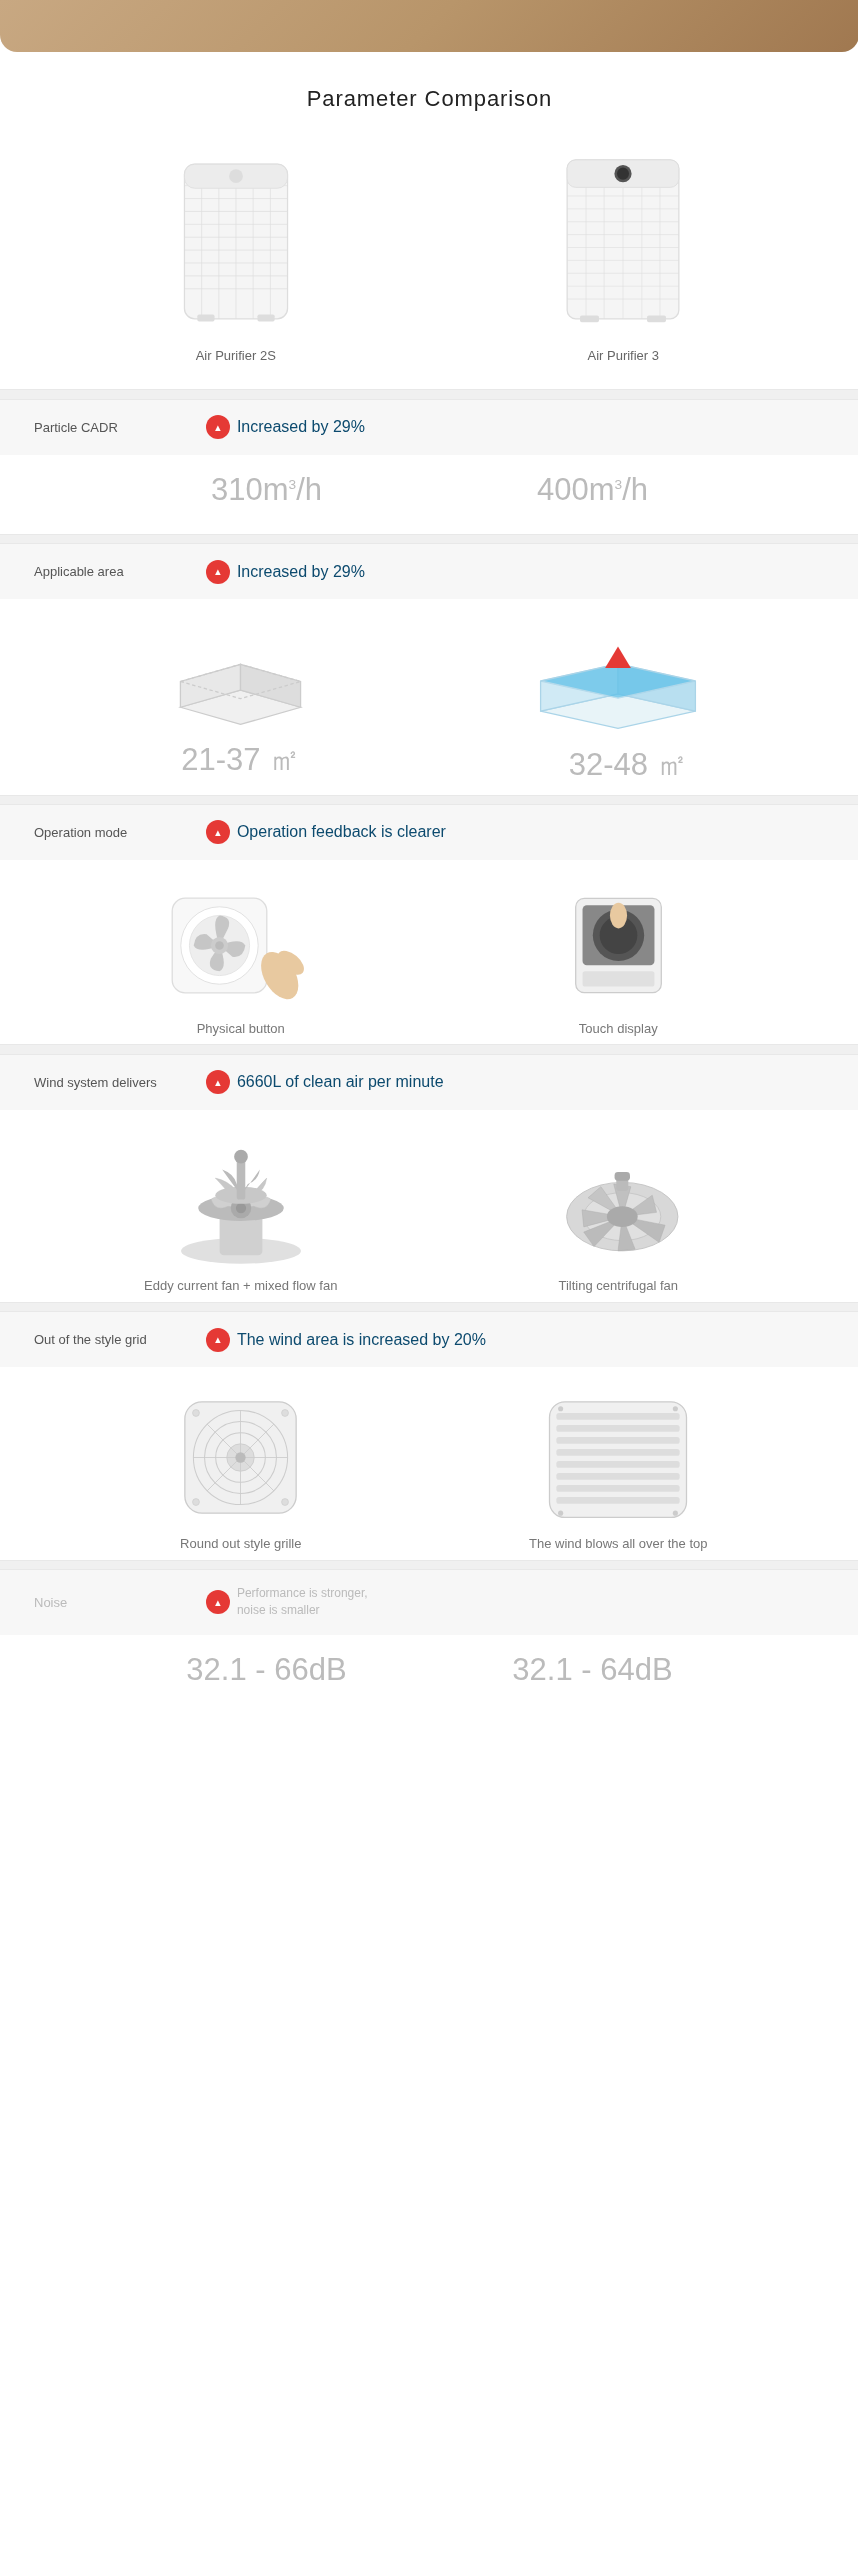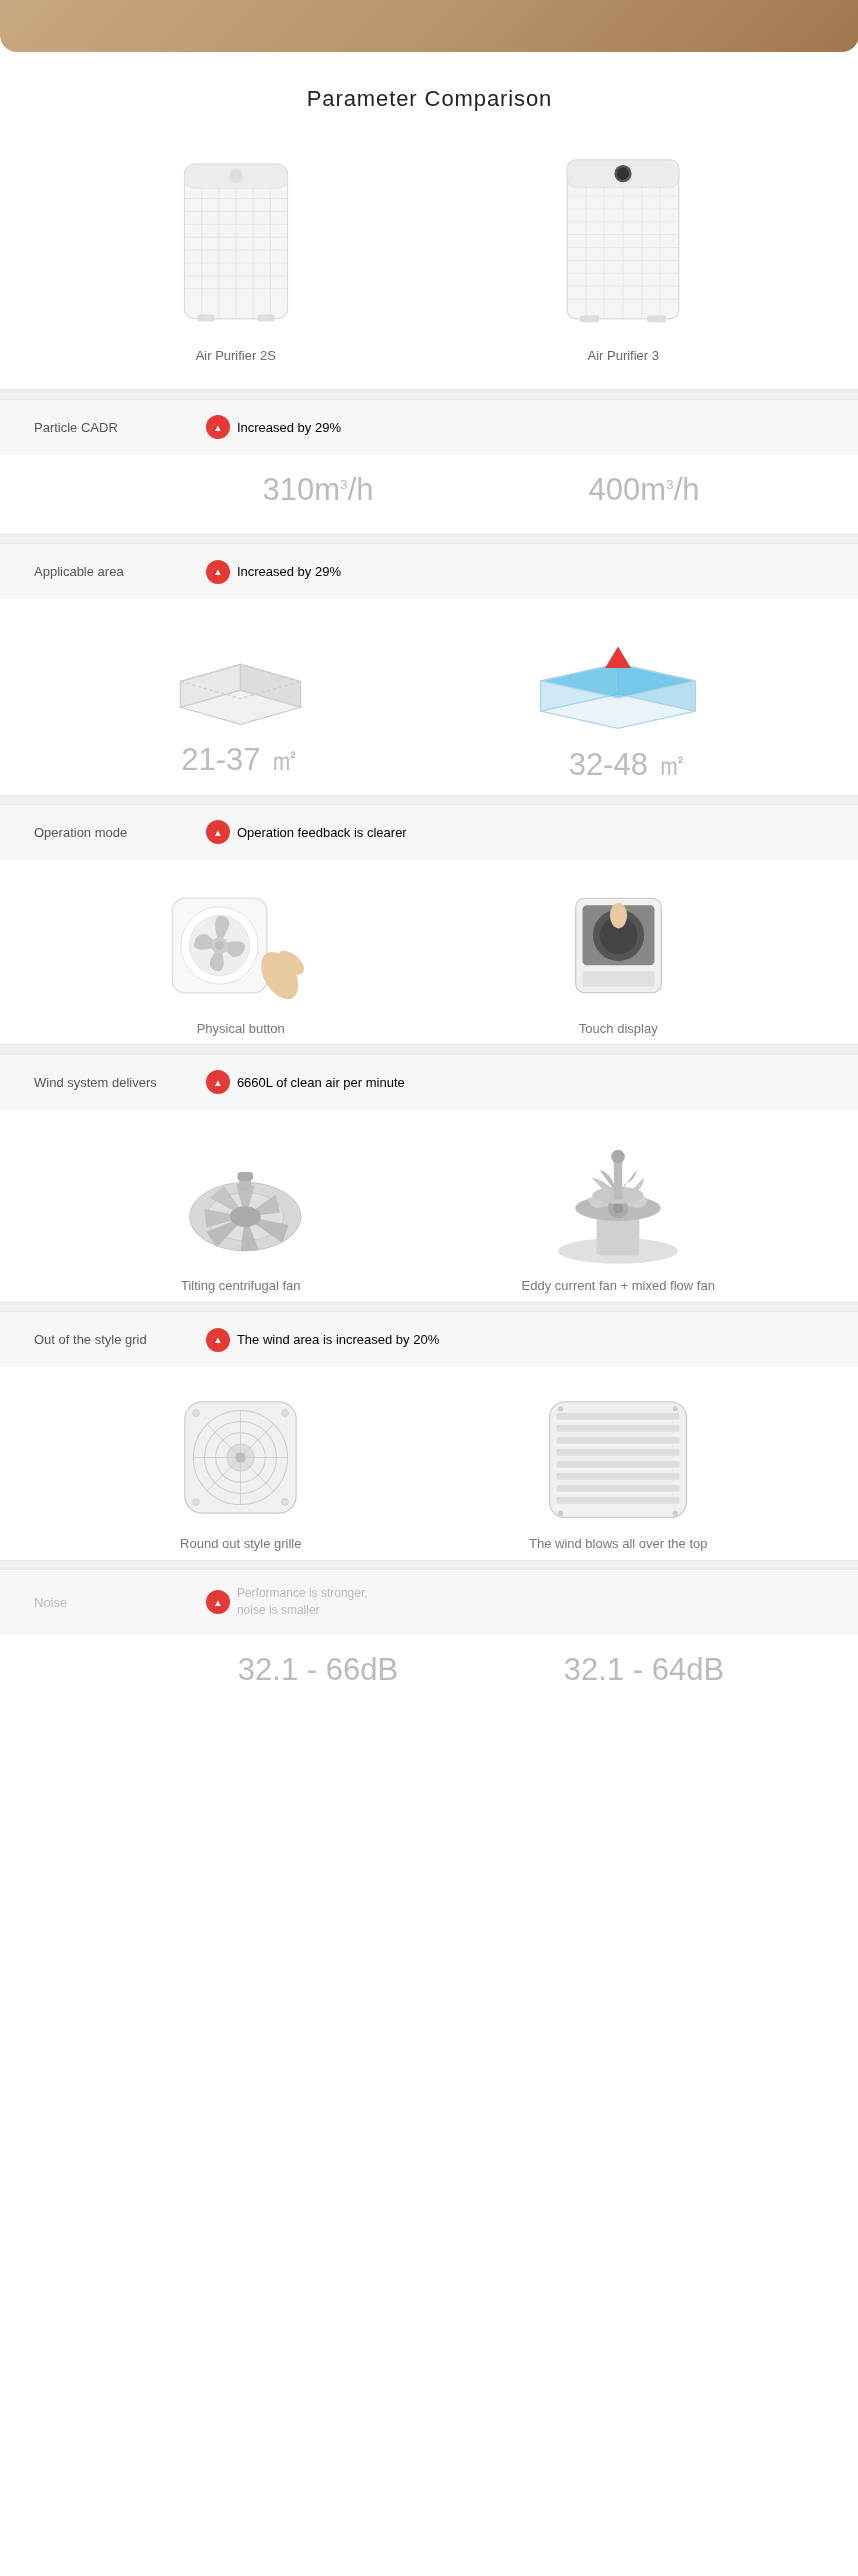--- a/index.html
+++ b/index.html
@@ -88,28 +88,28 @@
       flex-shrink: 0;
     }
 
     .up-arrow-circle::after {
       content: '▲';
       color: white;
       font-size: 9.4px;
     }
 
     .compare-badge-text {
-      font-size: 13px;
-      color: #000000;
+      font-size: 16px;
+      color: #0c4a6e;
     }
 
     
     .value-row {
       display: flex;
-      justify-content: flex-end;
+      justify-content: center;
       align-items: center;
       padding: 13px 26px 21.5px;
       background: #fff;
     }
 
     .value-cell {
       text-align: center;
       width: 326px;
     }
 
@@ -388,65 +388,65 @@
       <div class="up-arrow-circle"></div>
       <span class="compare-badge-text">6660L of clean air per minute</span>
     </div>
   </div>
 
   <div class="image-compare-row white-bg" style="padding: 21.5px 52px 8.6px;">
     <div class="image-compare-item">
 
       <svg width="172" height="137" viewBox="0 0 200 160">
 
+        <ellipse cx="100" cy="140" rx="70" ry="15" fill="#e0e0e0"></ellipse>
+
+        <rect x="75" y="90" width="50" height="55" rx="5" fill="#d0d0d0"></rect>
+
+        <ellipse cx="100" cy="90" rx="50" ry="15" fill="#bbb"></ellipse>
+
+        <path d="M100,90 Q80,65 70,55 Q85,58 95,70 Z" fill="#c8c8c8" stroke="#bbb" stroke-width="0.5"></path>
+        <path d="M100,90 Q120,65 130,55 Q128,70 115,75 Z" fill="#c8c8c8" stroke="#bbb" stroke-width="0.5"></path>
+        <path d="M100,90 Q75,70 65,80 Q70,95 85,88 Z" fill="#d0d0d0" stroke="#bbb" stroke-width="0.5"></path>
+        <path d="M100,90 Q125,70 135,80 Q130,95 115,88 Z" fill="#d0d0d0" stroke="#bbb" stroke-width="0.5"></path>
+
+        <circle cx="100" cy="90" r="12" fill="#aaa"></circle>
+        <circle cx="100" cy="90" r="6" fill="#999"></circle>
+
+        <ellipse cx="100" cy="75" rx="30" ry="10" fill="#c8c8c8"></ellipse>
+        <path d="M100,75 Q85,55 78,45 Q92,50 95,62 Z" fill="#bbb"></path>
+        <path d="M100,75 Q115,55 122,45 Q120,58 108,62 Z" fill="#bbb"></path>
+
+        <rect x="95" y="30" width="10" height="50" rx="3" fill="#bbb"></rect>
+        <circle cx="100" cy="30" r="8" fill="#aaa"></circle>
+      </svg>
+      <span class="image-label">Eddy current fan + mixed flow fan</span>
+    </div>
+    <div class="image-compare-item">
+
+      <svg width="172" height="137" viewBox="0 0 200 160">
+
         <ellipse cx="105" cy="100" rx="65" ry="40" fill="#d8d8d8" stroke="#c0c0c0" stroke-width="1"></ellipse>
 
         <ellipse cx="105" cy="100" rx="45" ry="28" fill="#e0e0e0" stroke="#c5c5c5" stroke-width="1"></ellipse>
 
         <path d="M105,100 L95,62 L115,65 Z" fill="#c0c0c0" stroke="#aaa" stroke-width="0.5"></path>
         <path d="M105,100 L140,75 L145,95 Z" fill="#c0c0c0" stroke="#aaa" stroke-width="0.5"></path>
         <path d="M105,100 L155,110 L148,130 Z" fill="#bbb" stroke="#aaa" stroke-width="0.5"></path>
         <path d="M105,100 L120,138 L100,140 Z" fill="#bbb" stroke="#aaa" stroke-width="0.5"></path>
         <path d="M105,100 L72,135 L60,118 Z" fill="#bbb" stroke="#aaa" stroke-width="0.5"></path>
         <path d="M105,100 L60,112 L58,92 Z" fill="#c0c0c0" stroke="#aaa" stroke-width="0.5"></path>
         <path d="M105,100 L65,78 L80,65 Z" fill="#c5c5c5" stroke="#aaa" stroke-width="0.5"></path>
 
         <ellipse cx="105" cy="100" rx="18" ry="12" fill="#aaa"></ellipse>
 
         <rect x="98" y="55" width="14" height="15" rx="3" fill="#bbb"></rect>
         <rect x="96" y="48" width="18" height="10" rx="4" fill="#aaa"></rect>
       </svg>
       <span class="image-label">Tilting centrifugal fan</span>
-    </div>
-    <div class="image-compare-item">
-
-      <svg width="172" height="137" viewBox="0 0 200 160">
-
-        <ellipse cx="100" cy="140" rx="70" ry="15" fill="#e0e0e0"></ellipse>
-
-        <rect x="75" y="90" width="50" height="55" rx="5" fill="#d0d0d0"></rect>
-
-        <ellipse cx="100" cy="90" rx="50" ry="15" fill="#bbb"></ellipse>
-
-        <path d="M100,90 Q80,65 70,55 Q85,58 95,70 Z" fill="#c8c8c8" stroke="#bbb" stroke-width="0.5"></path>
-        <path d="M100,90 Q120,65 130,55 Q128,70 115,75 Z" fill="#c8c8c8" stroke="#bbb" stroke-width="0.5"></path>
-        <path d="M100,90 Q75,70 65,80 Q70,95 85,88 Z" fill="#d0d0d0" stroke="#bbb" stroke-width="0.5"></path>
-        <path d="M100,90 Q125,70 135,80 Q130,95 115,88 Z" fill="#d0d0d0" stroke="#bbb" stroke-width="0.5"></path>
-
-        <circle cx="100" cy="90" r="12" fill="#aaa"></circle>
-        <circle cx="100" cy="90" r="6" fill="#999"></circle>
-
-        <ellipse cx="100" cy="75" rx="30" ry="10" fill="#c8c8c8"></ellipse>
-        <path d="M100,75 Q85,55 78,45 Q92,50 95,62 Z" fill="#bbb"></path>
-        <path d="M100,75 Q115,55 122,45 Q120,58 108,62 Z" fill="#bbb"></path>
-
-        <rect x="95" y="30" width="10" height="50" rx="3" fill="#bbb"></rect>
-        <circle cx="100" cy="30" r="8" fill="#aaa"></circle>
-      </svg>
-      <span class="image-label">Eddy current fan + mixed flow fan</span>
     </div>
   </div>
 </div>
 
 <div class="section-divider"></div>
 
 <div>
 
   <div class="compare-label-row section-bg" style="padding: 15.5px 34px;">
     <div class="compare-label">Out of the style grid</div>

